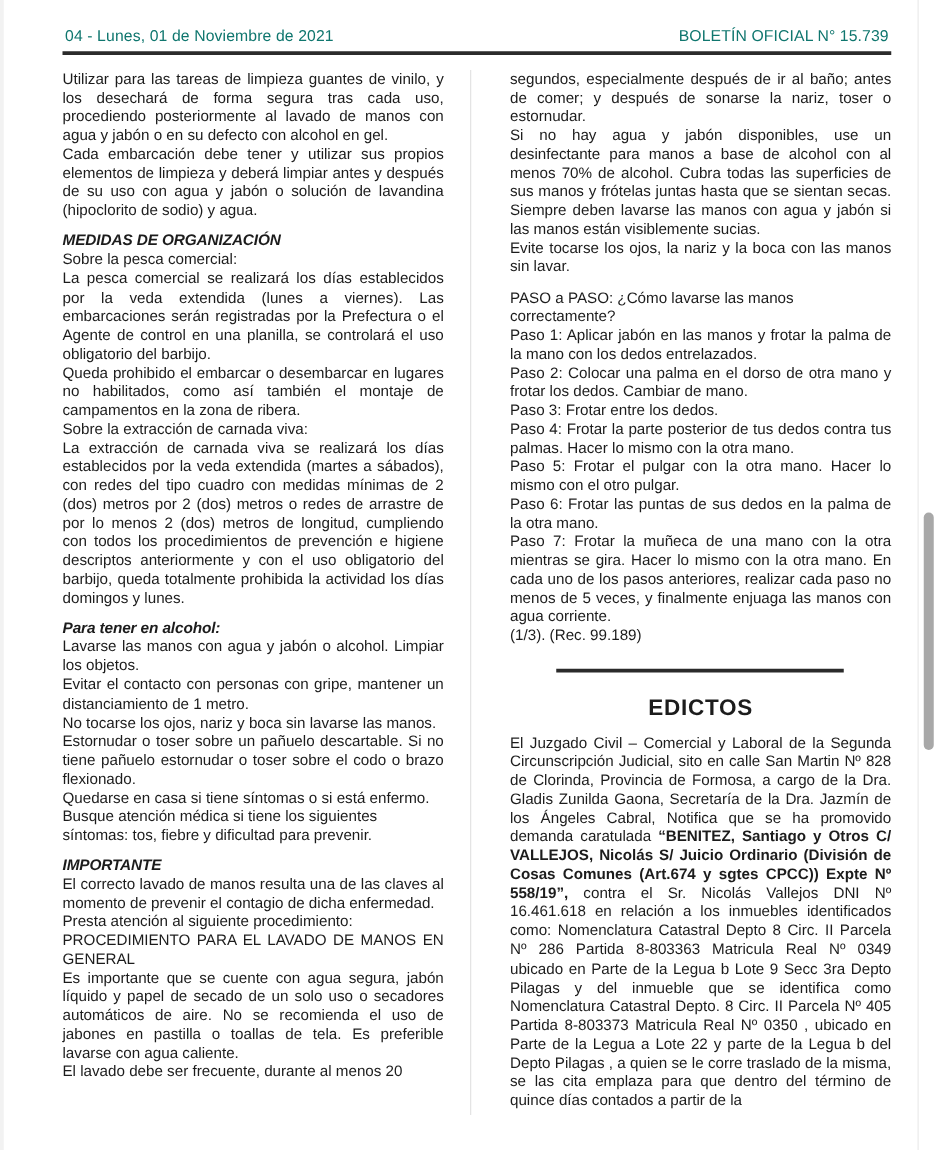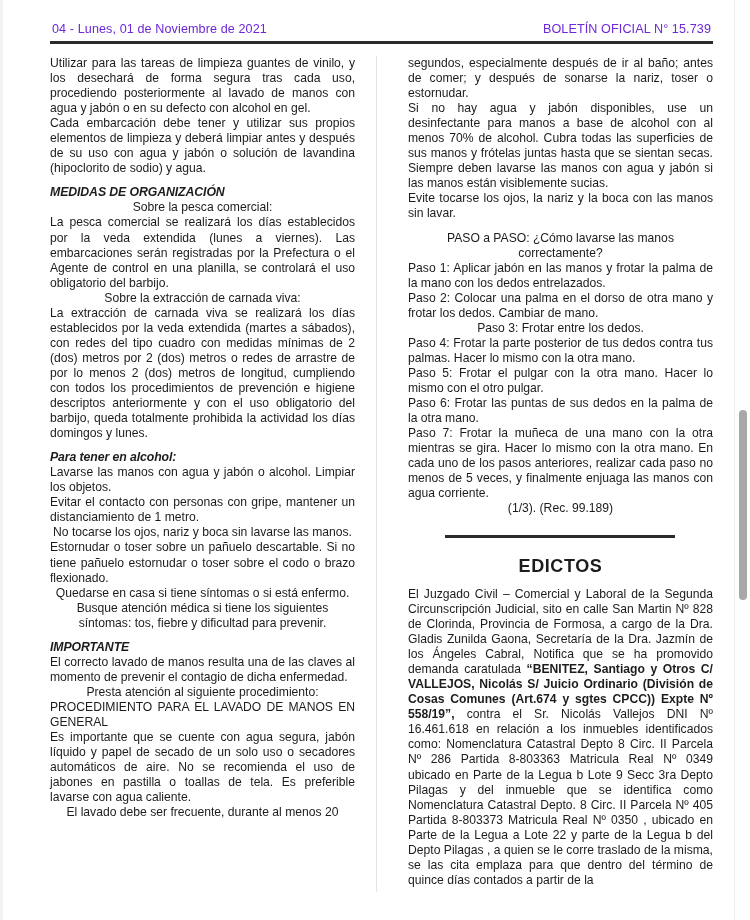--- a/index.html
+++ b/index.html
@@ -34,21 +34,21 @@
     height: 880px;
   }
 
   
   #masthead {
     display: flex;
     justify-content: space-between;
     align-items: baseline;
     font-size: 12.6px;
     letter-spacing: 0.1px;
-    color: #6d28d9;
+    color: #0f766e;
     padding: 0 2px 4px 2px;
   }
   #masthead .folio { font-weight: 400; }
   #masthead .bulletin { font-weight: 400; }
   #masthead-rule {
     height: 3px;
     background: #2b2b2b;
     margin: 1px 0 12px 0;
   }
 
@@ -80,21 +80,21 @@
     text-align: justify;
   }
   .sec-head {
     margin: 9px 0 0 0;
     font-weight: 700;
     font-size: 12.3px;
     text-align: left;
     letter-spacing: -0.1px;
     font-style: italic;
   }
-  .nonjust { text-align: center; }
+  .nonjust { text-align: left; }
 
   
   #edictos-rule {
     width: 230px;
     height: 2.5px;
     background: #2b2b2b;
     margin: 19px auto 21px auto;
   }
   #edictos-title {
     text-align: center;
@@ -140,20 +140,21 @@
     <div id="columns">
 
       <div class="column left">
 
         <p class="para">Utilizar para las tareas de limpieza guantes de vinilo, y los desechará de forma segura tras cada uso, procediendo posteriormente al lavado de manos con agua y jabón o en su defecto con alcohol en gel.</p>
         <p class="para">Cada embarcación debe tener y utilizar sus propios elementos de limpieza y deberá limpiar antes y después de su uso con agua y jabón o solución de lavandina (hipoclorito de sodio) y agua.</p>
 
         <p class="sec-head">MEDIDAS DE ORGANIZACIÓN</p>
         <p class="para nonjust">Sobre la pesca comercial:</p>
         <p class="para">La pesca comercial se realizará los días establecidos por la veda extendida (lunes a viernes). Las embarcaciones serán registradas por la Prefectura o el Agente de control en una planilla, se controlará el uso obligatorio del barbijo.</p>
+        <p class="para">Queda prohibido el embarcar o desembarcar en lugares no habilitados, como así también el montaje de campamentos en la zona de ribera.</p>
         <p class="para nonjust">Sobre la extracción de carnada viva:</p>
         <p class="para">La extracción de carnada viva se realizará los días establecidos por la veda extendida (martes a sábados), con redes del tipo cuadro con medidas mínimas de 2 (dos) metros por 2 (dos) metros o redes de arrastre de por lo menos 2 (dos) metros de longitud, cumpliendo con todos los procedimientos de prevención e higiene descriptos anteriormente y con el uso obligatorio del barbijo, queda totalmente prohibida la actividad los días domingos y lunes.</p>
 
         <p class="sec-head">Para tener en alcohol:</p>
         <p class="para">Lavarse las manos con agua y jabón o alcohol. Limpiar los objetos.</p>
         <p class="para">Evitar el contacto con personas con gripe, mantener un distanciamiento de 1 metro.</p>
         <p class="para nonjust">No tocarse los ojos, nariz y boca sin lavarse las manos.</p>
         <p class="para">Estornudar o toser sobre un pañuelo descartable. Si no tiene pañuelo estornudar o toser sobre el codo o brazo flexionado.</p>
         <p class="para nonjust">Quedarse en casa si tiene síntomas o si está enfermo.</p>
         <p class="para nonjust">Busque atención médica si tiene los siguientes síntomas: tos, fiebre y dificultad para prevenir.</p>

